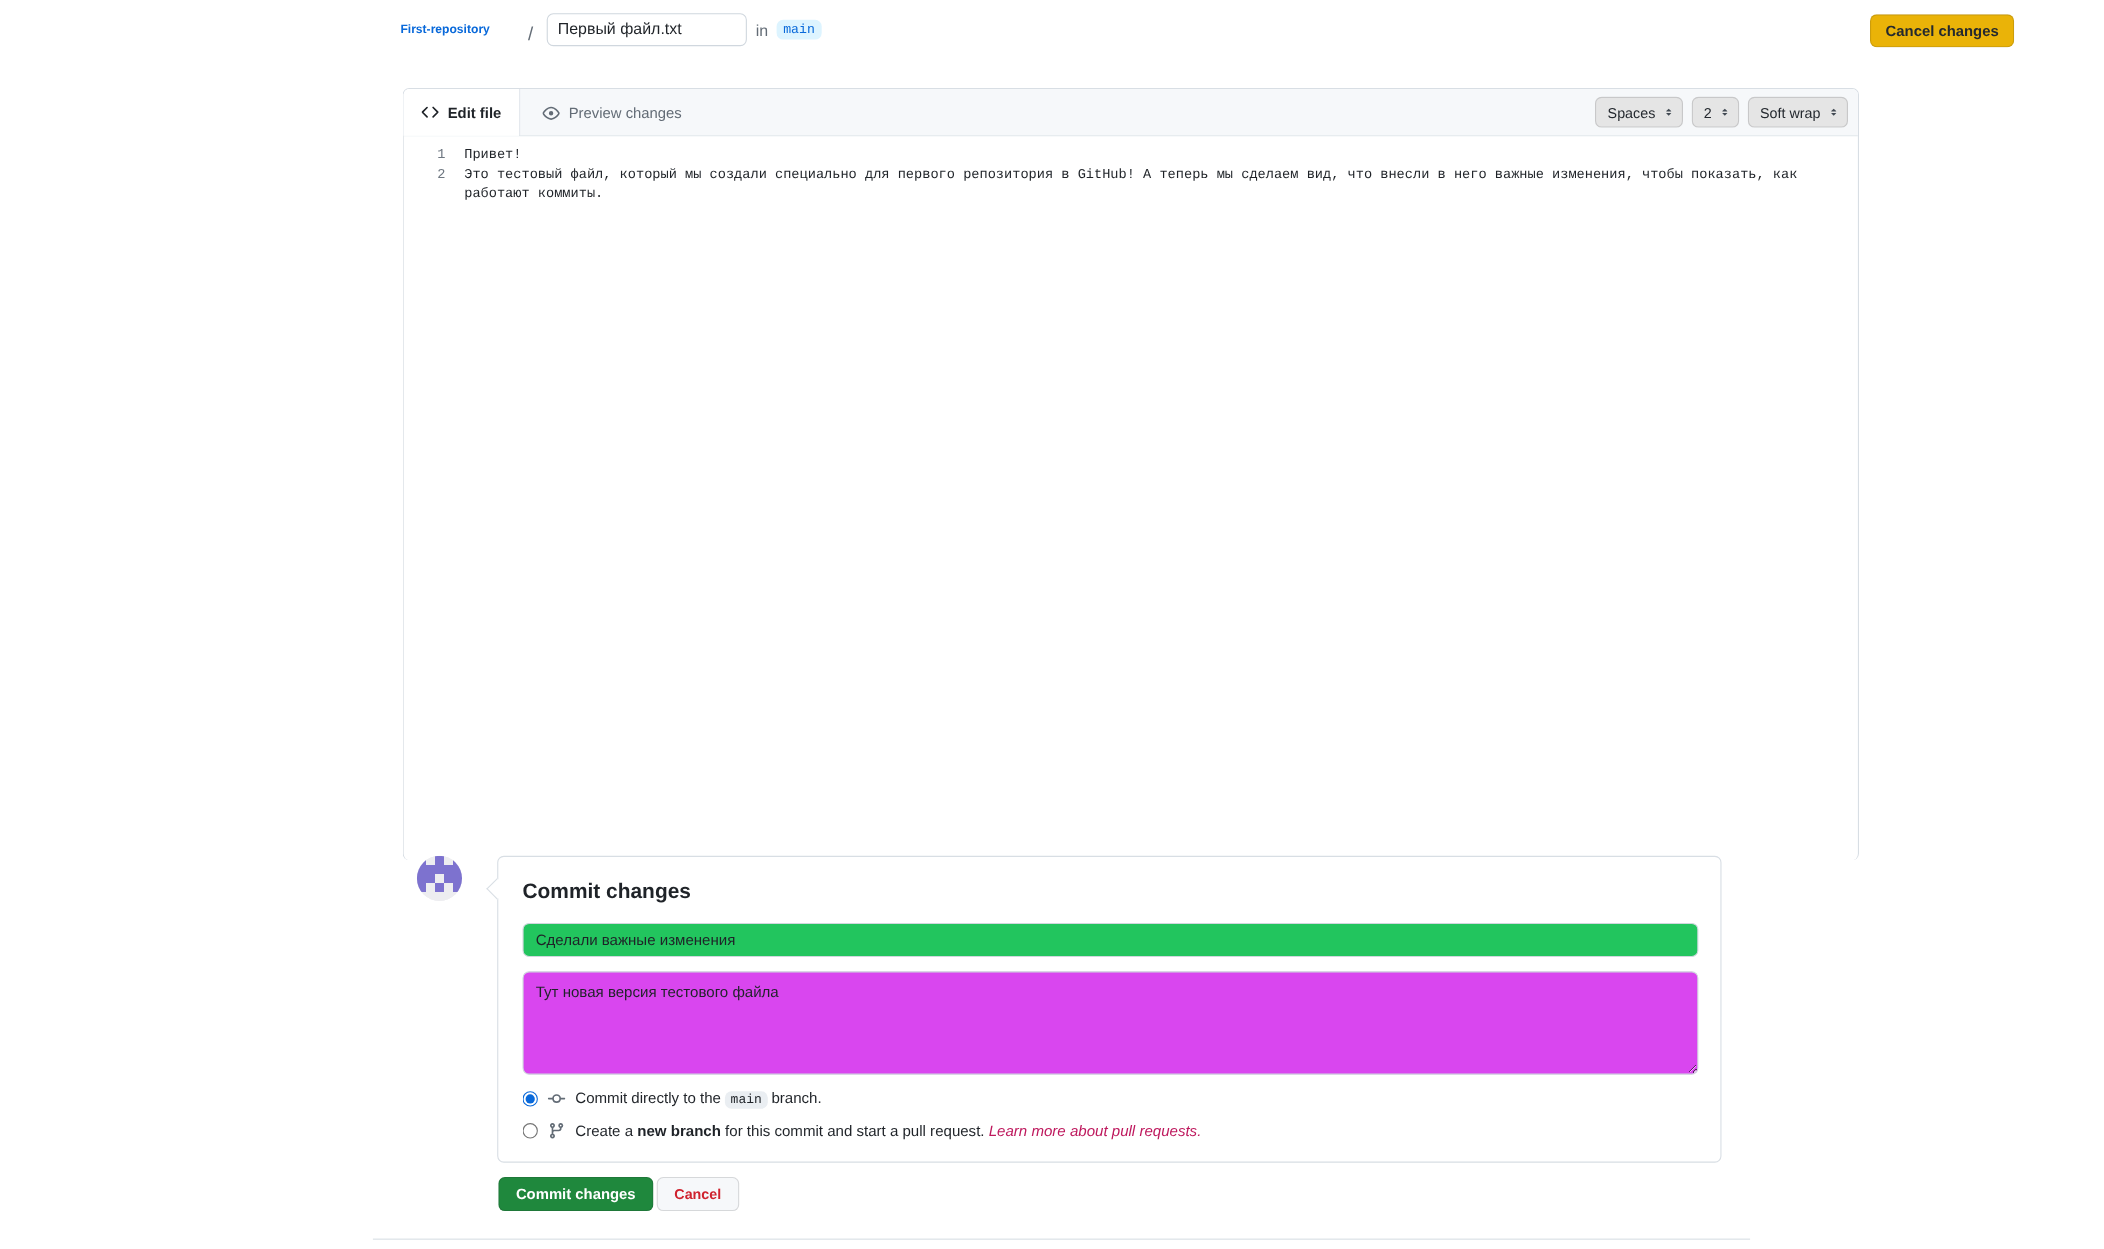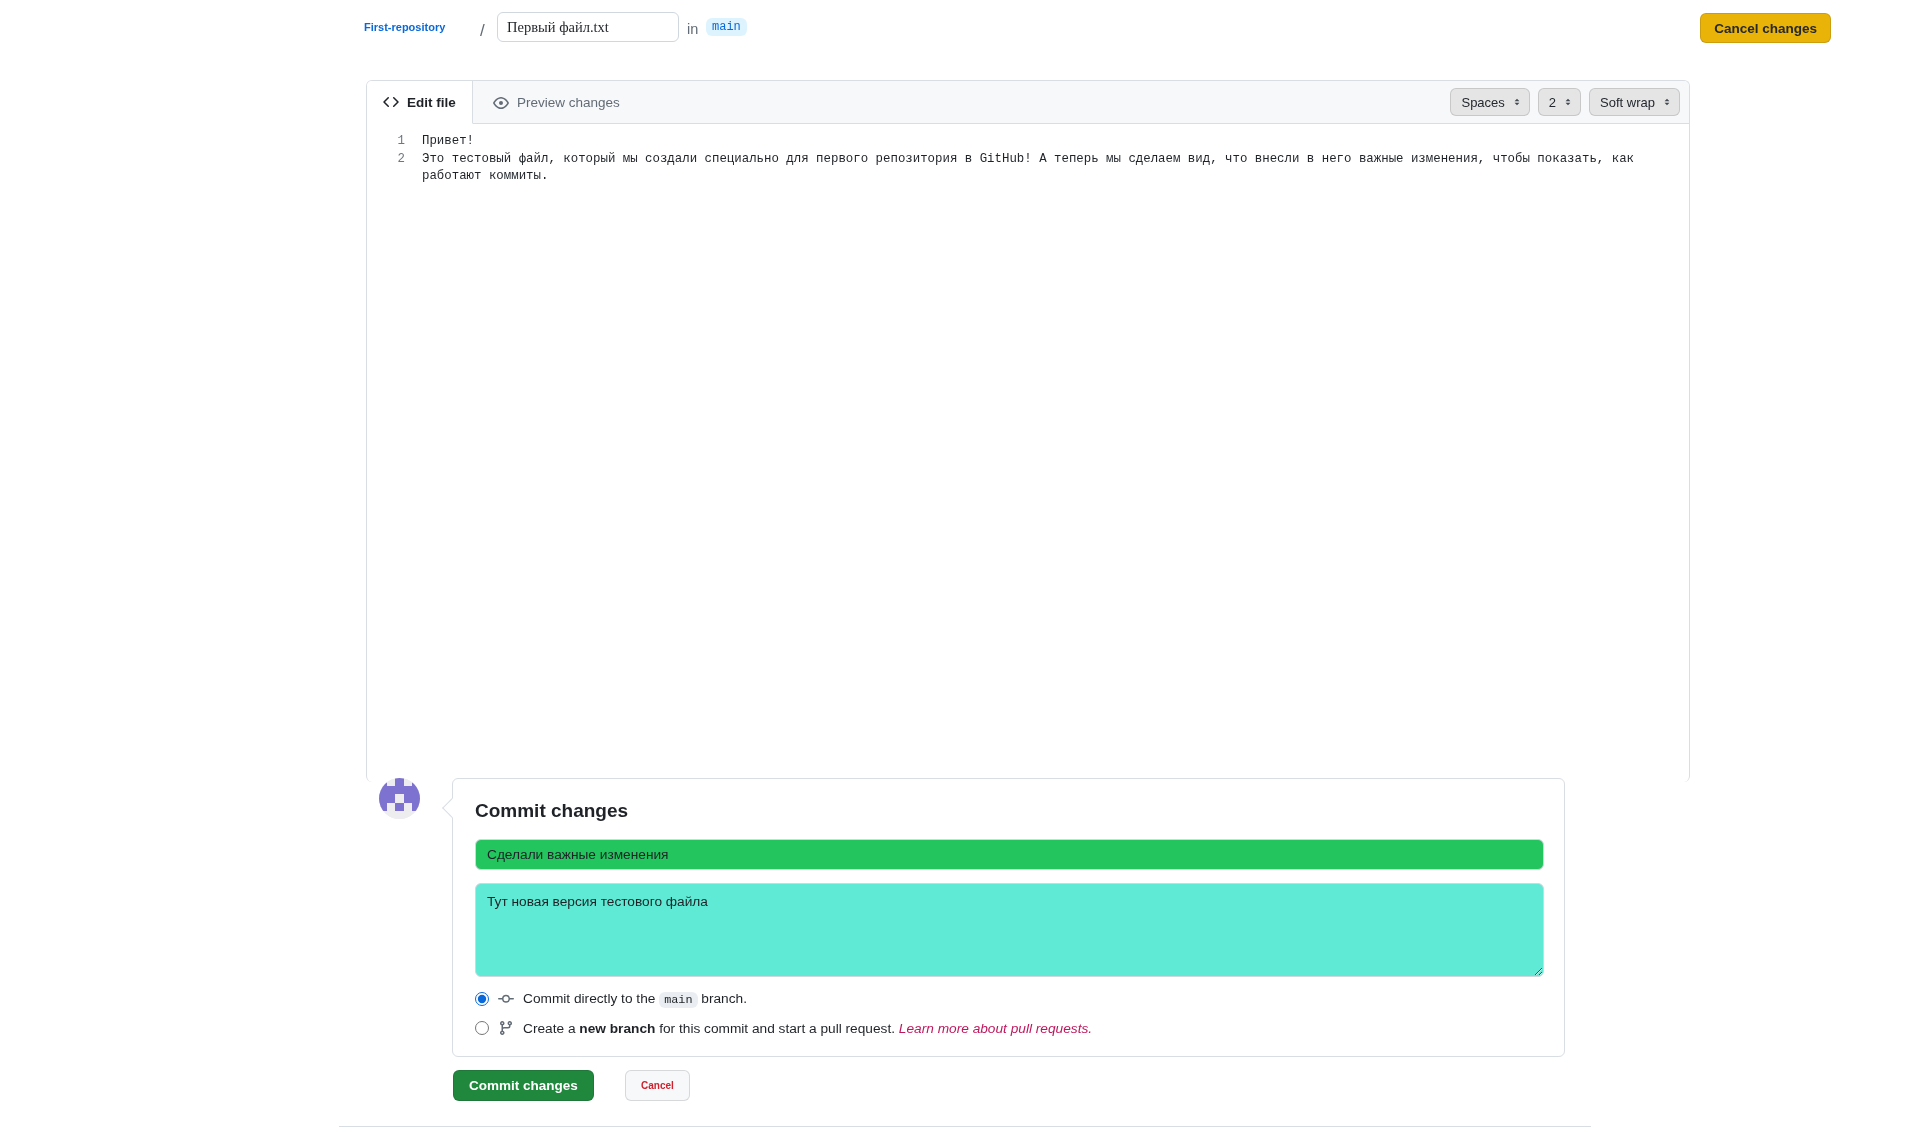--- a/index.html
+++ b/index.html
@@ -23,21 +23,21 @@
   }
   .repo-slash {
     position: absolute; left: 480px; top: 21px;
     font-size: 17px; color: #636c76;
   }
   .filename-input {
     position: absolute; left: 497px; top: 12px;
     width: 182px; height: 30px;
     border: 1px solid #d0d7de; border-radius: 6px;
     padding: 0 9px; font-size: 14.5px; color: #1f2328;
-    font-family: Liberation Serif, serif;
+    font-family: Liberation Sans, sans-serif;
     background: #ffffff; outline: none;
   }
   .in-label {
     position: absolute; left: 687px; top: 21px;
     font-size: 14.5px; color: #636c76;
   }
   .branch-badge {
     position: absolute; left: 706px; top: 18px;
     background: #ddf4ff; color: #0969da;
     font-family: "Liberation Mono", monospace;
@@ -161,21 +161,21 @@
     border: 1px solid #d0d7de; border-radius: 6px;
     background: #22c55e;
     padding: 0 11px; font-size: 13.7px; color: #1f2328;
     font-family: "Liberation Sans", sans-serif;
     outline: none;
   }
   .commit-description {
     position: absolute; left: 22px; top: 104px;
     width: 1069px; height: 94px;
     border: 1px solid #d0d7de; border-radius: 6px;
-    background: #5eead4;
+    background: #d946ef;
     padding: 8px 11px; font-size: 13.7px; color: #1f2328;
     font-family: "Liberation Sans", sans-serif;
     resize: vertical; outline: none;
     line-height: 19px;
   }
   .radio-row {
     position: absolute; left: 22px;
     display: flex; align-items: center; gap: 9px;
     font-size: 13.7px; color: #1f2328;
   }
@@ -202,23 +202,22 @@
     background: #1f883d; border: 1px solid rgba(31,35,40,0.15);
     border-radius: 6px; color: #ffffff;
     font-size: 13.5px; font-weight: 600; cursor: pointer;
     font-family: "Liberation Sans", sans-serif;
   }
   .cancel-btn {
     position: absolute; left: 597px; top: 1070px;
     height: 31px; padding: 0 15px;
     background: #f6f8fa; border: 1px solid rgba(31,35,40,0.15);
     border-radius: 6px; color: #cf222e;
-    font-size: 10px; font-weight: 600; cursor: pointer;
-    font-family: "Liberation Sans", sans-serif;
-    margin-left: 28px;
+    font-size: 13px; font-weight: 600; cursor: pointer;
+    font-family: "Liberation Sans", sans-serif;
   }
 
   .bottom-divider {
     position: absolute; left: 339px; top: 1126px;
     width: 1252px; height: 1px; background: #d8dee4;
   }
 </style>
 </head>
 <body>
 

